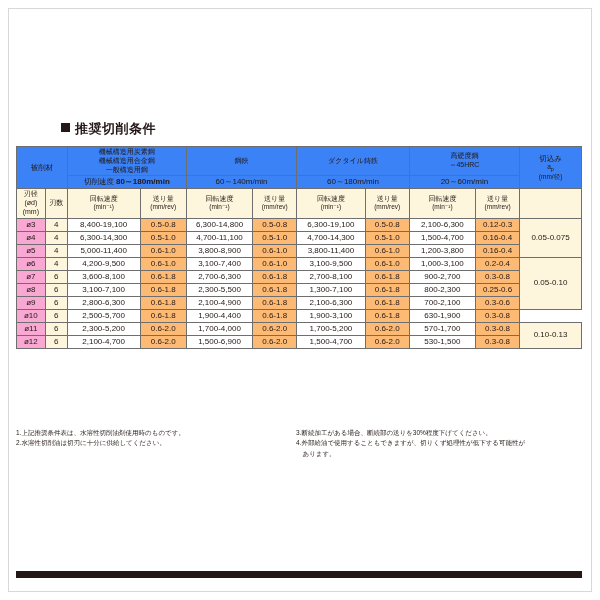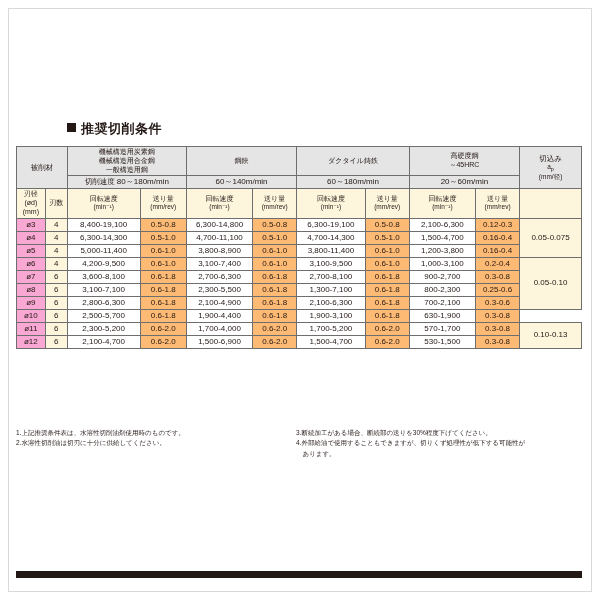--- a/index.html
+++ b/index.html
@@ -18,21 +18,21 @@
     border:1px solid #d8d8d8;
     box-sizing:border-box;
   }
 
   .content{
     position:absolute;left:16px;top:120px;width:568px;
   }
 
   .title{
     font-size:13px;font-weight:bold;letter-spacing:.5px;
-    margin:0 0 8px 10px;color:#231815;padding-left:41px;
+    margin:0 0 8px 4px;color:#231815;padding-left:41px;
   }
   .title .sq{
     display:inline-block;width:9px;height:9px;background:#231815;
     margin-right:5px;vertical-align:1px;
   }
 
   table.main{
     border-collapse:collapse;
     width:566px;
     table-layout:fixed;
@@ -40,24 +40,24 @@
     color:#231815;
   }
   table.main td,table.main th{
     border:1px solid #6e6e6e;
     text-align:center;
     vertical-align:middle;
     padding:1px 1px;
     line-height:1.25;
     font-weight:normal;
   }
-  .hdr{background:#e5e5e5;}
+  .hdr{background:#3b82f6;}
   .hdr2{background:#fdf6dd;}
   .matname{font-size:7px;line-height:1.3;padding:3px 1px;}
-  .spd{font-size:8px;font-weight:normal;}
+  .spd{font-size:8px;font-weight:bold;}
   .lbl{font-size:7.5px;}
   .unit{font-size:6.5px;}
 
   td.diam{background:#f9a8d4;font-size:8px;text-align:left;padding-left:6px;}
   td.flute{background:#fdf6dd;font-size:8px;}
   td.num{background:#ffffff;font-size:8px;}
   td.feed{background:#fdba74;font-size:8px;}
   td.depth{background:#fdf6dd;font-size:8px;}
 
   .vert{

